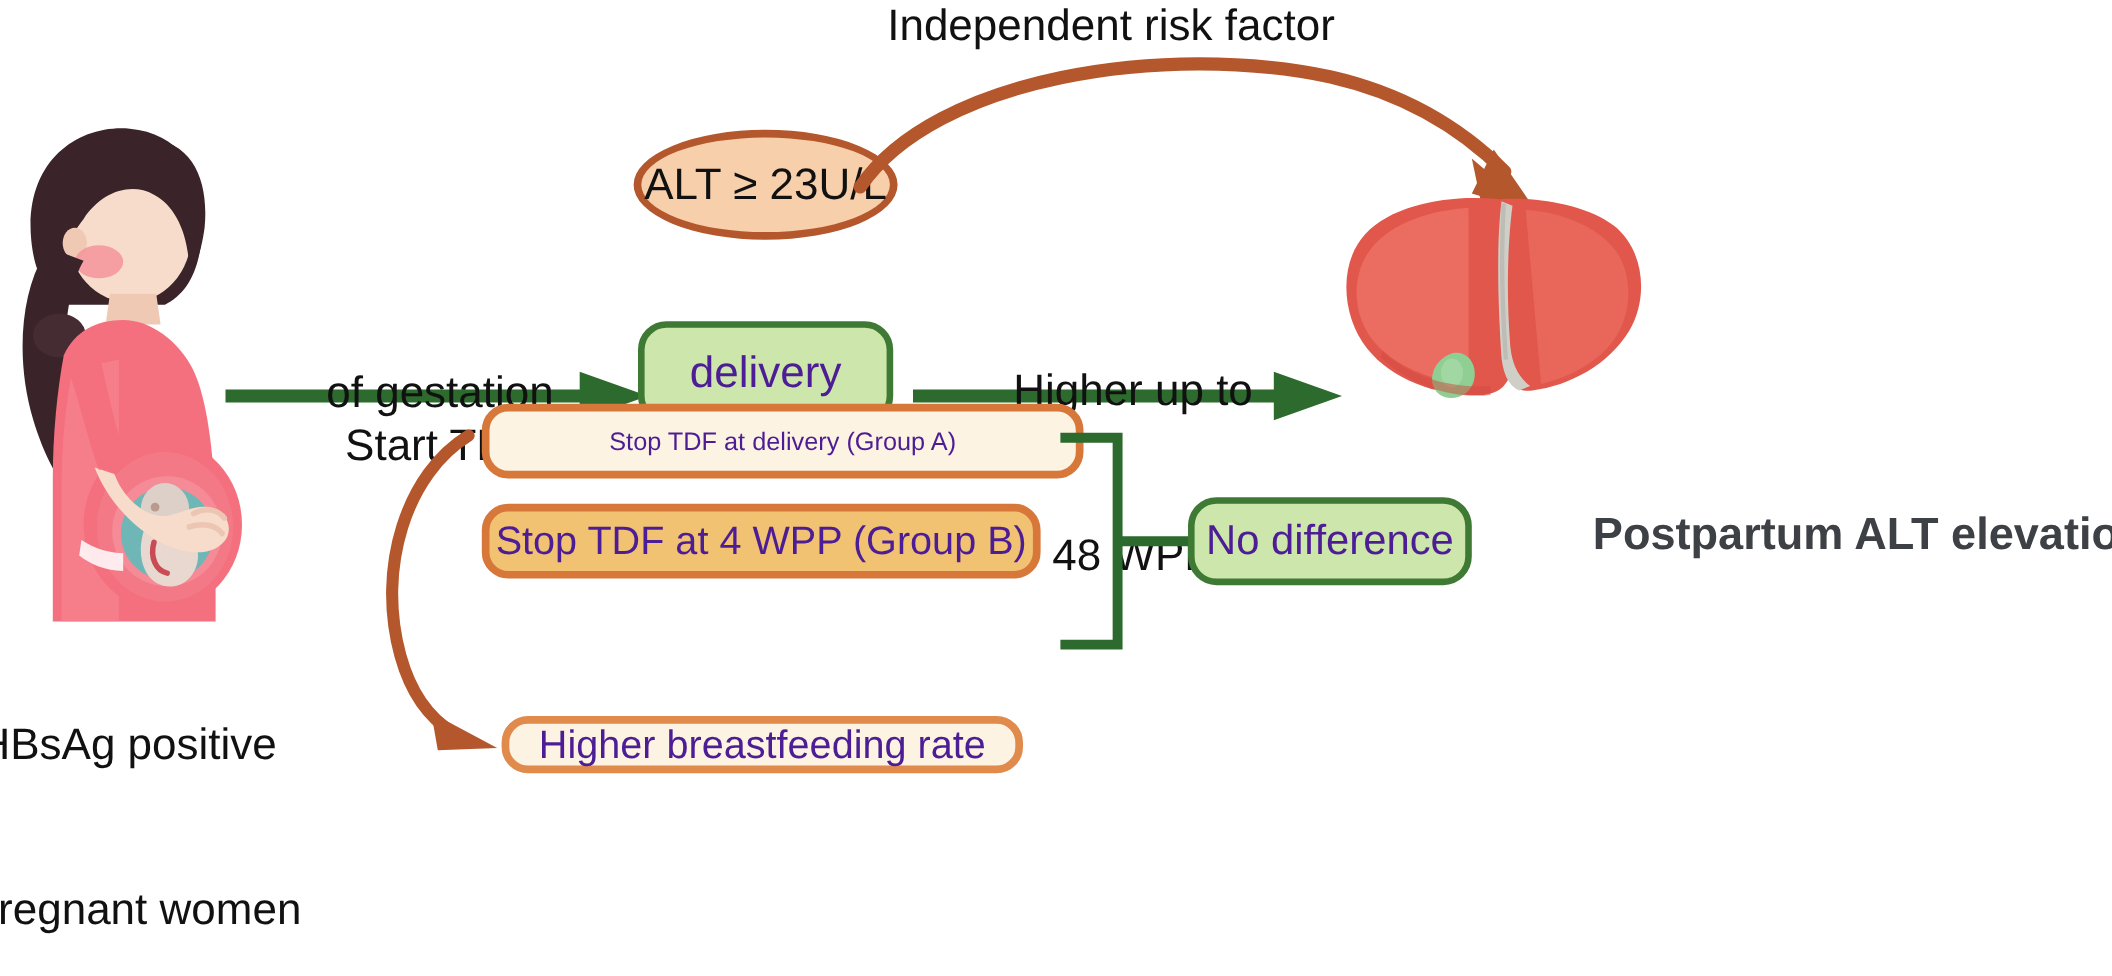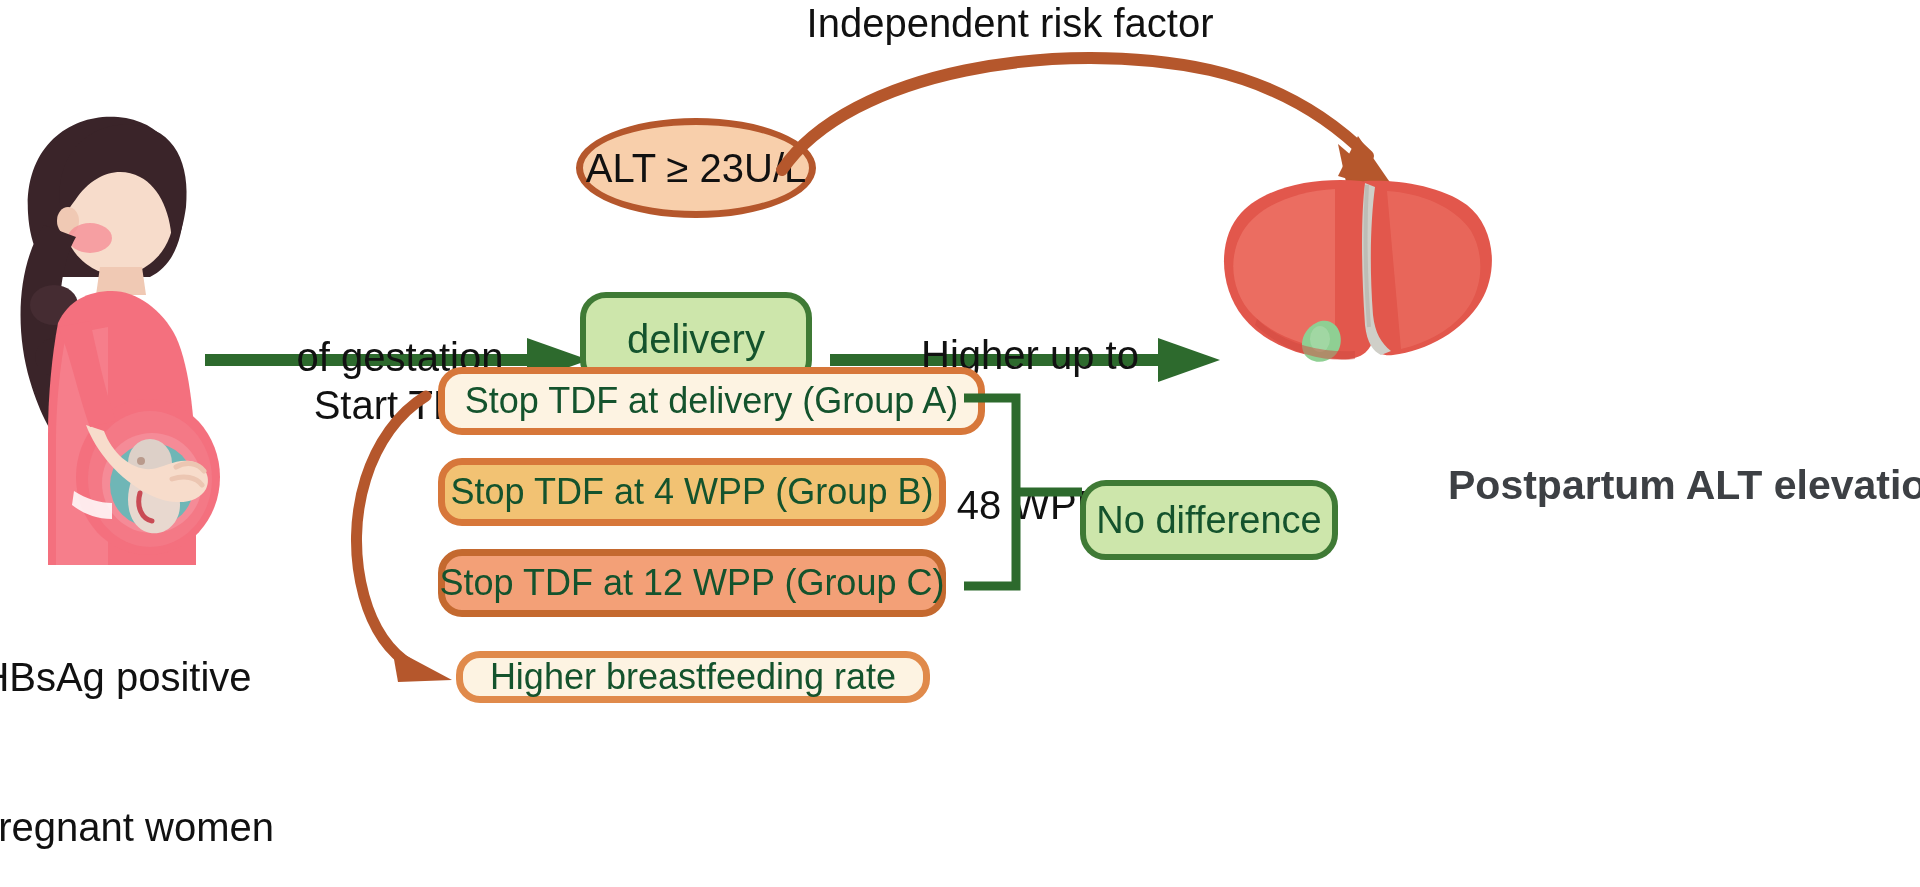--- a/index.html
+++ b/index.html
@@ -29,21 +29,21 @@
     font-size:41px;
     white-space:nowrap;
     font-family:"Liberation Sans", sans-serif;
   }
 
   
   .rbox{
     display:flex; align-items:center; justify-content:center;
     border-radius:24px;
     font-size:40px;
-    color:#14532d;
+    color:#4c1d95;
     white-space:nowrap;
     text-align:center;
   }
   .rbox.green{
     background:#cde6ab;
     border:6px solid #3f7a35;
     border-radius:26px;
   }
   .rbox.groupA{
     background:#fdf3e2;
@@ -218,44 +218,41 @@
       <path d="M106 146 C92 150 84 164 88 176 C92 188 108 190 118 182
                C128 174 128 158 120 150 C116 146 111 145 106 146 Z" fill="#8fcf93"></path>
       <ellipse cx="105" cy="164" rx="10" ry="13" fill="#a8daa9" opacity="0.7"></ellipse>
 
       <path d="M40 150 C70 178 110 188 140 184 L140 176 C104 178 66 168 42 144 Z" fill="#cf4a40" opacity="0.5"></path>
     </svg>
   </div>
 
   <div class="abs bold-label" style="left:1448px; top:462px;">Postpartum ALT elevation</div>
 
-  <div class="abs rbox groupA" style="left:438px; top:367px; width:547px; height:68px; font-size:36px;">
+  <div class="abs rbox groupA" style="left:438px; top:367px; width:547px; height:68px; font-size:23px;">
     <span>Stop TDF at delivery (Group A)</span>
   </div>
 
   <div class="abs rbox groupB" style="left:438px; top:458px; width:508px; height:68px; font-size:36px;">
     <span>Stop TDF at 4 WPP (Group B)</span>
   </div>
 
-  <div class="abs rbox groupC" style="left:438px; top:549px; width:508px; height:68px; font-size:36px;">
-    <span>Stop TDF at 12 WPP (Group C)</span>
-  </div>
 
   <div class="abs rbox breastfeed" style="left:456px; top:651px; width:474px; height:52px; font-size:36px;">
     <span>Higher breastfeeding rate</span>
   </div>
 
   <div class="abs" style="left:960px; top:392px; width:130px; height:200px;">
     <svg width="130" height="200" viewBox="0 0 130 200">
       <path d="M4 6 L56 6 L56 100 L56 194 L4 194" stroke="#2d6a2d" stroke-width="9" fill="none" stroke-linejoin="miter"></path>
       <line x1="56" y1="100" x2="122" y2="100" stroke="#2d6a2d" stroke-width="9"></line>
     </svg>
   </div>
 
-  <div class="abs rbox nodiff" style="left:1080px; top:452px; width:258px; height:80px; font-size:38px;margin-top:28px;">
+  <div class="abs rbox nodiff" style="left:1080px; top:452px; width:258px; height:80px; font-size:38px;">
     <span>No difference</span>
   </div>
 
   <div class="abs" style="left:330px; top:390px; width:170px; height:300px;">
     <svg width="170" height="300" viewBox="0 0 170 300">
       <path d="M96 6 C 40 40 12 126 34 206 C 44 242 62 264 82 276" stroke="#b5572c" stroke-width="11" fill="none" stroke-linecap="round"></path>
       <polygon points="62,258 122,290 68,292" fill="#b5572c"></polygon>
     </svg>
   </div>
 

